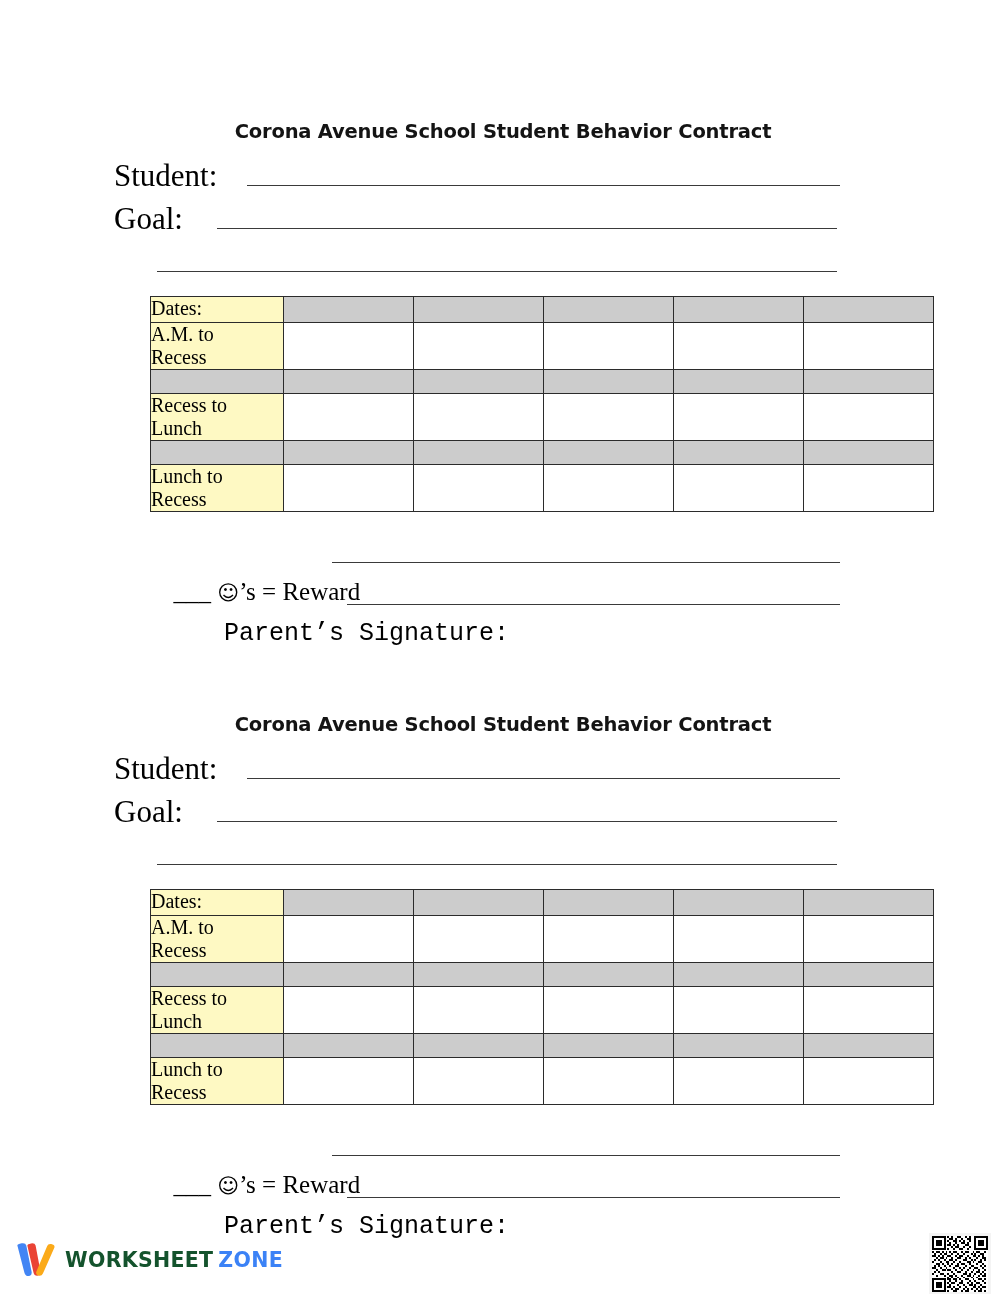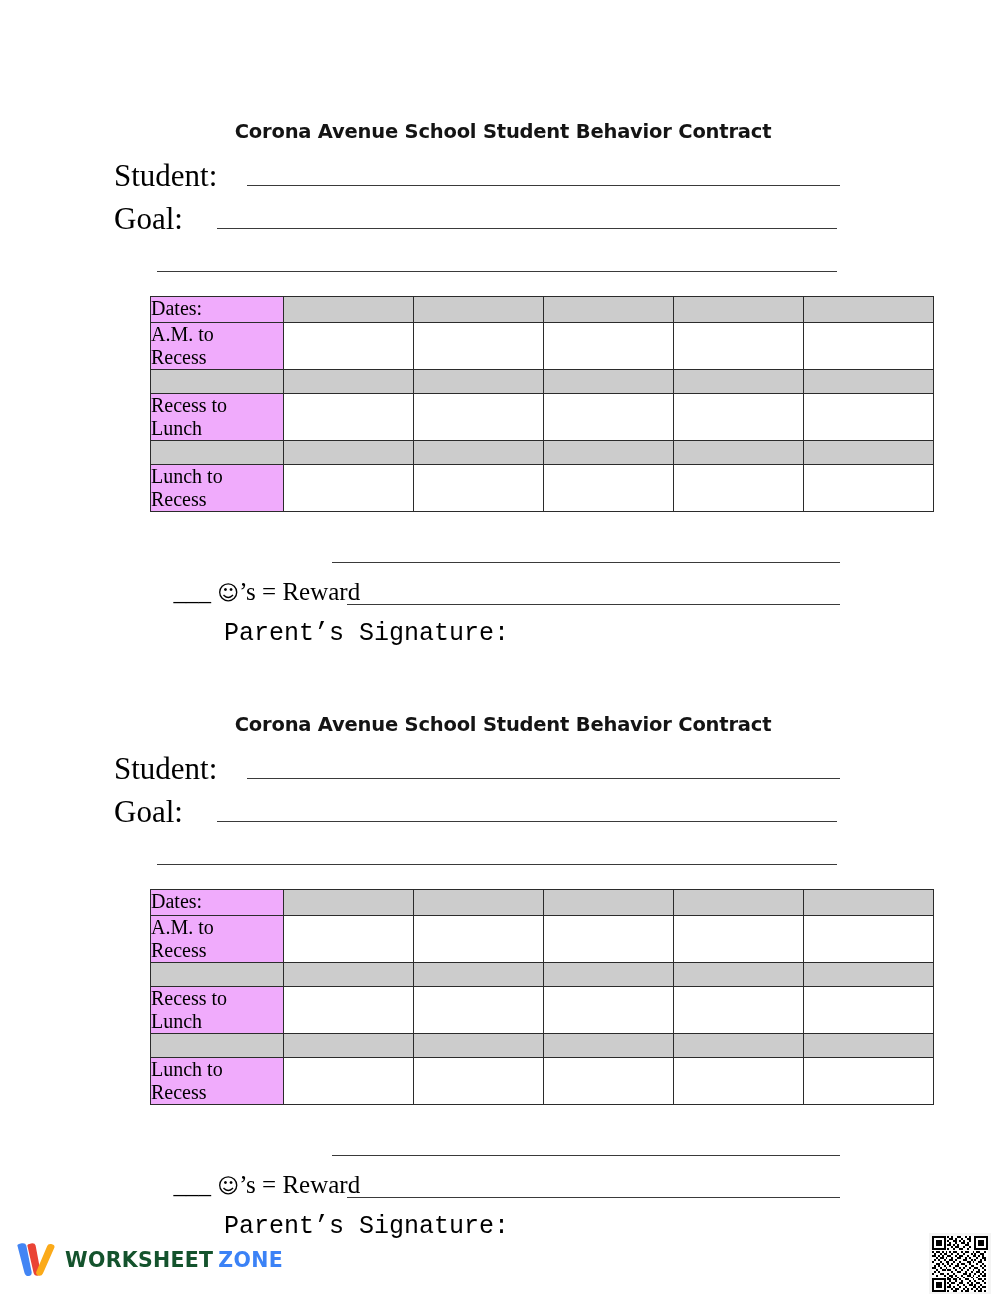--- a/index.html
+++ b/index.html
@@ -83,21 +83,21 @@
     width: 784px;
     table-layout: fixed;
   }
   table.grid td {
     border: 1.3px solid #2b2b2b;
     padding: 0;
     vertical-align: top;
   }
   td.label-cell {
     width: 132px;
-    background: #f0abfc;
+    background: #fef9c3;
     font-size: 20px;
     line-height: 23px;
     padding: 2px 0 0 7px;
     white-space: pre-line;
   }
   td.shade { background: #cccccc; }
   td.blank-cell { background: #ffffff; }
   tr.head-row td { height: 25px; }
   tr.entry-row td { height: 46px; }
   tr.spacer-row td { height: 23px; }

